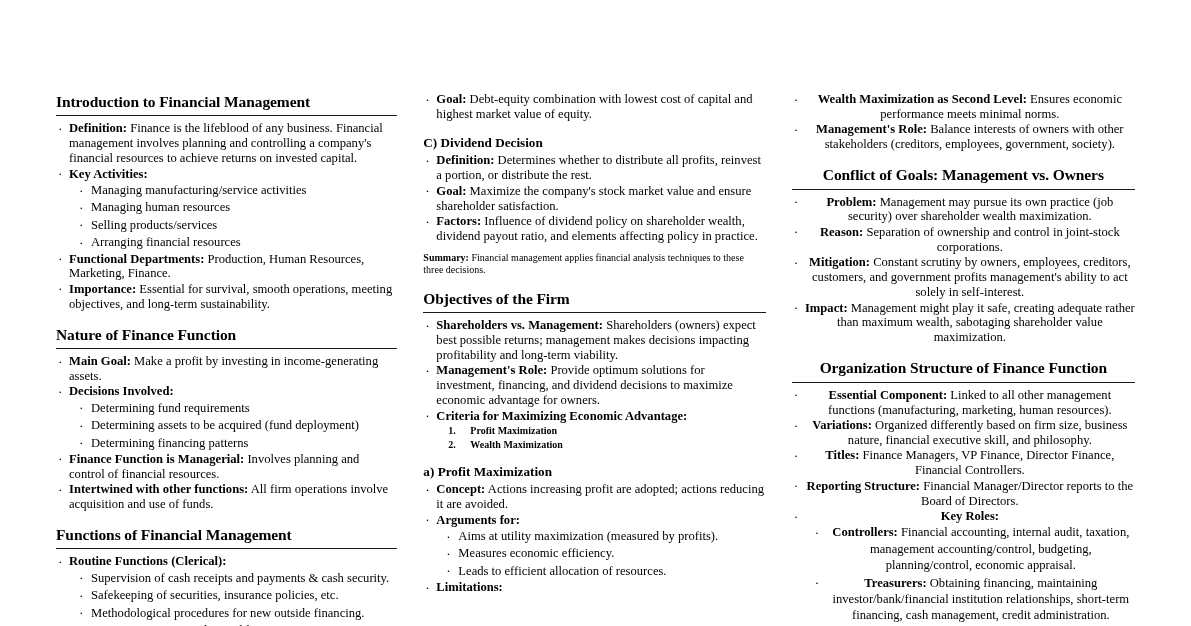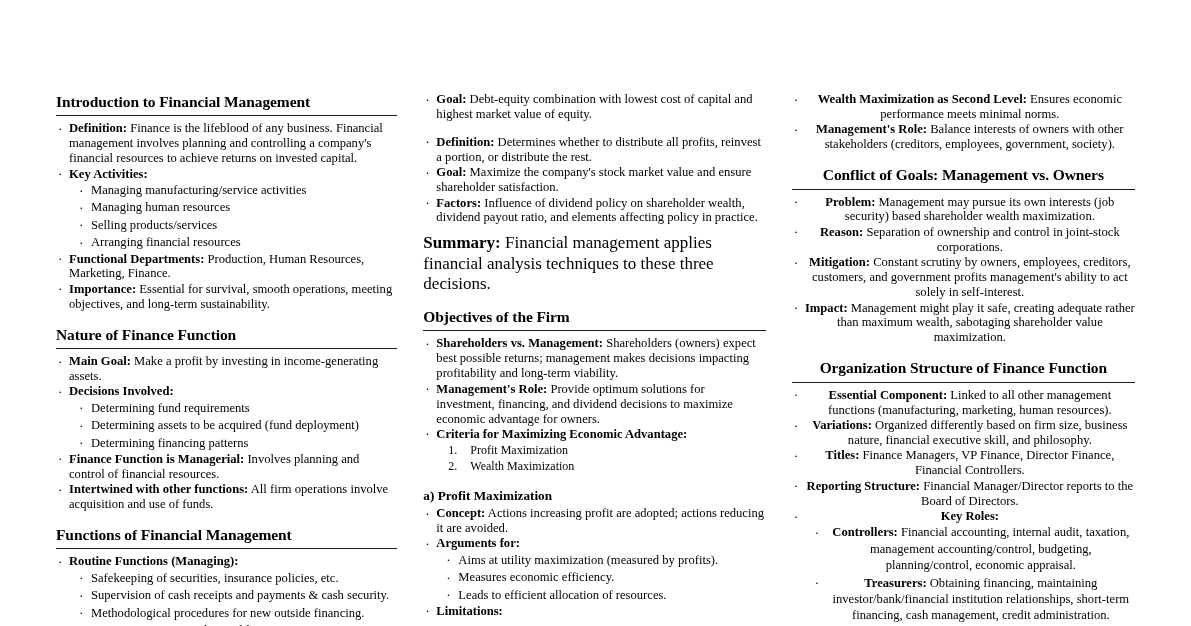--- a/index.html
+++ b/index.html
@@ -117,35 +117,36 @@
   ol.num {
     list-style: none;
     margin: 1px 0 1px 0;
     padding: 0;
     counter-reset: numitem;
   }
   ol.num > li {
     position: relative;
     padding-left: 26px;
     margin-left: 8px;
-    font-size: 12px;
+    font-size: 10px;
     line-height: 1.32;
     counter-increment: numitem;
+    font-weight: bold;
   }
   ol.num > li::before {
     content: counter(numitem) ".";
     position: absolute;
     left: 4px;
     top: 0;
   }
 
   .lead { font-weight: bold; }
 
   p.para {
-    font-size: 17px;
+    font-size: 10px;
     line-height: 1.19;
     margin: 8px 0 0 0;
     padding: 0;
   }
 
   .txt { font-weight: normal; }
 </style>
 </head>
 <body>
 
@@ -178,36 +179,37 @@
                 <li>Determining financing patterns</li>
               </ul></li>
             <li><span class="lead">Finance Function is Managerial:</span> <span class="txt">Involves planning and control of financial resources.</span></li>
             <li><span class="lead">Intertwined with other functions:</span> <span class="txt">All firm operations involve acquisition and use of funds.</span></li>
           </ul>
         </div>
         <div class="section">
           <h2 class="section-title">Functions of Financial Management</h2>
           <div class="rule"></div>
           <ul class="lvl1">
-            <li><span class="lead">Routine Functions (Managing):</span> <ul class="lvl2">
+            <li><span class="lead">Routine Functions (Clerical):</span> <ul class="lvl2">
+                <li>Supervision of cash receipts and payments &amp; cash security.</li>
                 <li>Safekeeping of securities, insurance policies, etc.</li>
-                <li>Supervision of cash receipts and payments &amp; cash security.</li>
                 <li>Methodological procedures for new outside financing.</li>
                 <li>Report preparation and record-keeping.</li>
               </ul></li>
           </ul>
         </div>
       </div>
       <div class="col col-2">
         <div class="section">
           <ul class="lvl1">
             <li><span class="lead">Goal:</span> <span class="txt">Debt-equity combination with lowest cost of capital and highest market value of equity.</span></li>
           </ul>
         </div>
         <div class="section">
+          <h3 class="sub-title">C) Dividend Decision</h3>
           <ul class="lvl1">
             <li><span class="lead">Definition:</span> <span class="txt">Determines whether to distribute all profits, reinvest a portion, or distribute the rest.</span></li>
             <li><span class="lead">Goal:</span> <span class="txt">Maximize the company's stock market value and ensure shareholder satisfaction.</span></li>
             <li><span class="lead">Factors:</span> <span class="txt">Influence of dividend policy on shareholder wealth, dividend payout ratio, and elements affecting policy in practice.</span></li>
           </ul>
           <p class="para"><span class="lead">Summary:</span> <span class="txt">Financial management applies financial analysis techniques to these three decisions.</span></p>
         </div>
         <div class="section">
           <h2 class="section-title">Objectives of the Firm</h2>
           <div class="rule"></div>
@@ -237,21 +239,21 @@
         <div class="section">
           <ul class="lvl1">
             <li><span class="lead">Wealth Maximization as Second Level:</span> <span class="txt">Ensures economic performance meets minimal norms.</span></li>
             <li><span class="lead">Management's Role:</span> <span class="txt">Balance interests of owners with other stakeholders (creditors, employees, government, society).</span></li>
           </ul>
         </div>
         <div class="section">
           <h2 class="section-title">Conflict of Goals: Management vs. Owners</h2>
           <div class="rule"></div>
           <ul class="lvl1">
-            <li><span class="lead">Problem:</span> <span class="txt">Management may pursue its own interests (job security) based shareholder wealth maximization.</span></li>
+            <li><span class="lead">Problem:</span> <span class="txt">Management may pursue its own practice (job security) over shareholder wealth maximization.</span></li>
             <li><span class="lead">Reason:</span> <span class="txt">Separation of ownership and control in joint-stock corporations.</span></li>
             <li><span class="lead">Mitigation:</span> <span class="txt">Constant scrutiny by owners, employees, creditors, customers, and government profits management's ability to act solely in self-interest.</span></li>
             <li><span class="lead">Impact:</span> <span class="txt">Management might play it safe, creating adequate rather than maximum wealth, sabotaging shareholder value maximization.</span></li>
           </ul>
         </div>
         <div class="section">
           <h2 class="section-title">Organization Structure of Finance Function</h2>
           <div class="rule"></div>
           <ul class="lvl1">
             <li><span class="lead">Essential Component:</span> <span class="txt">Linked to all other management functions (manufacturing, marketing, human resources).</span></li>

